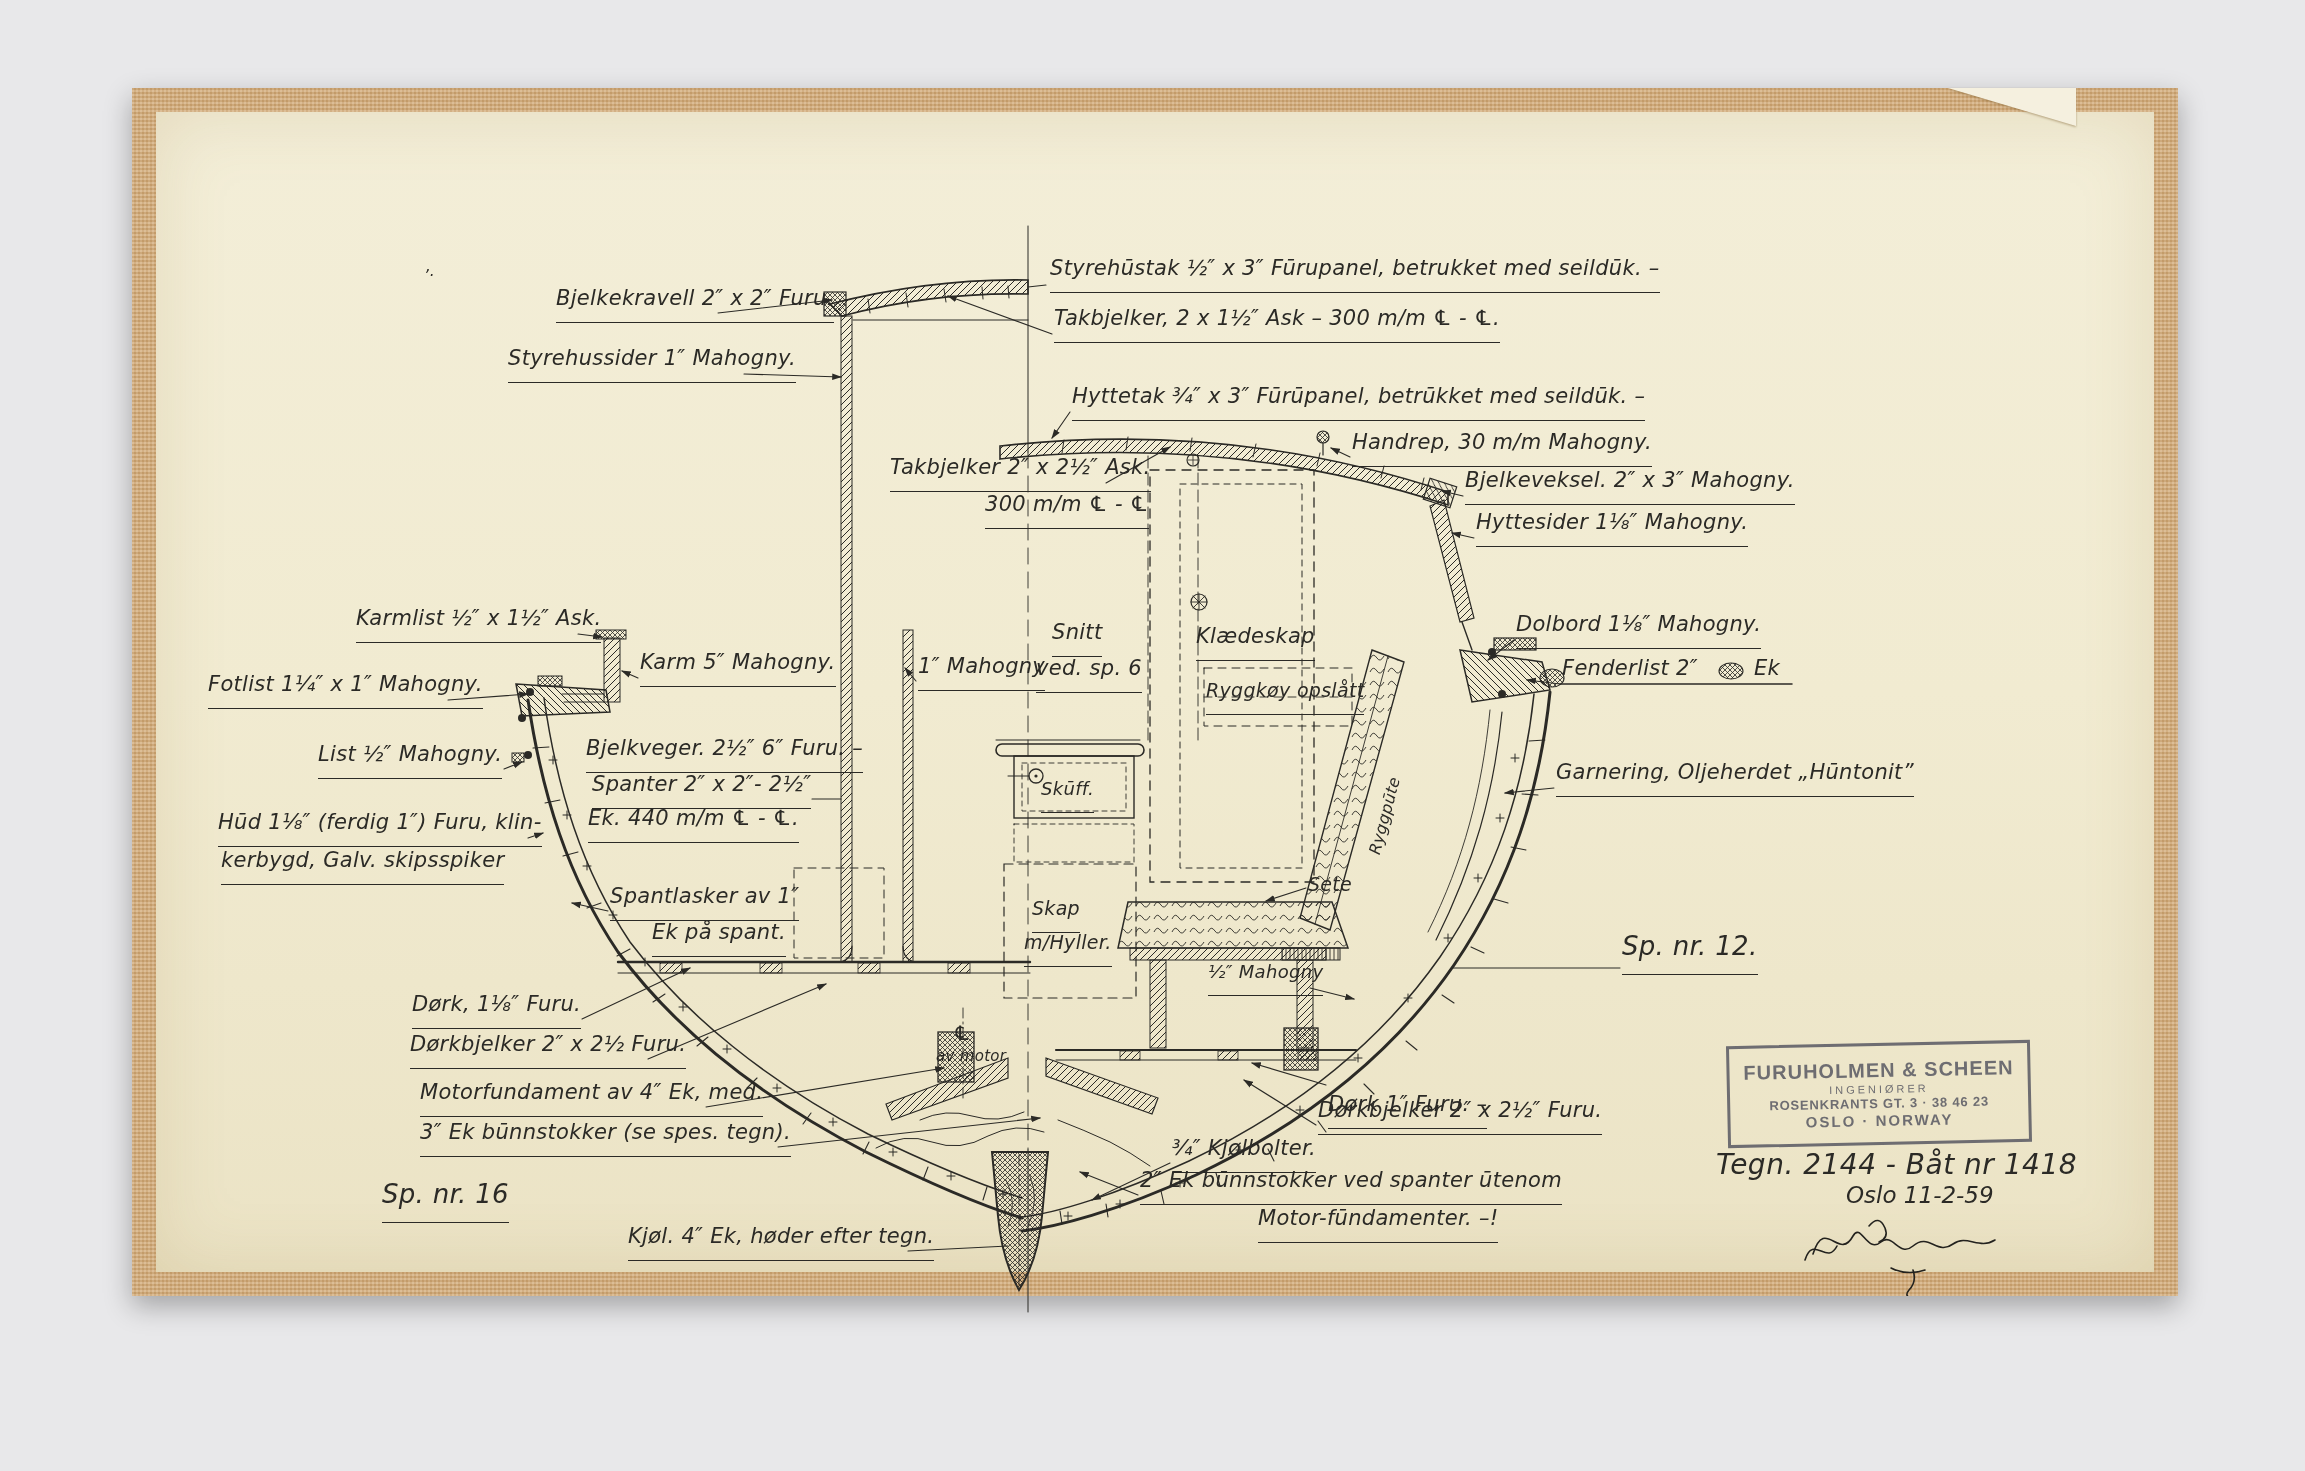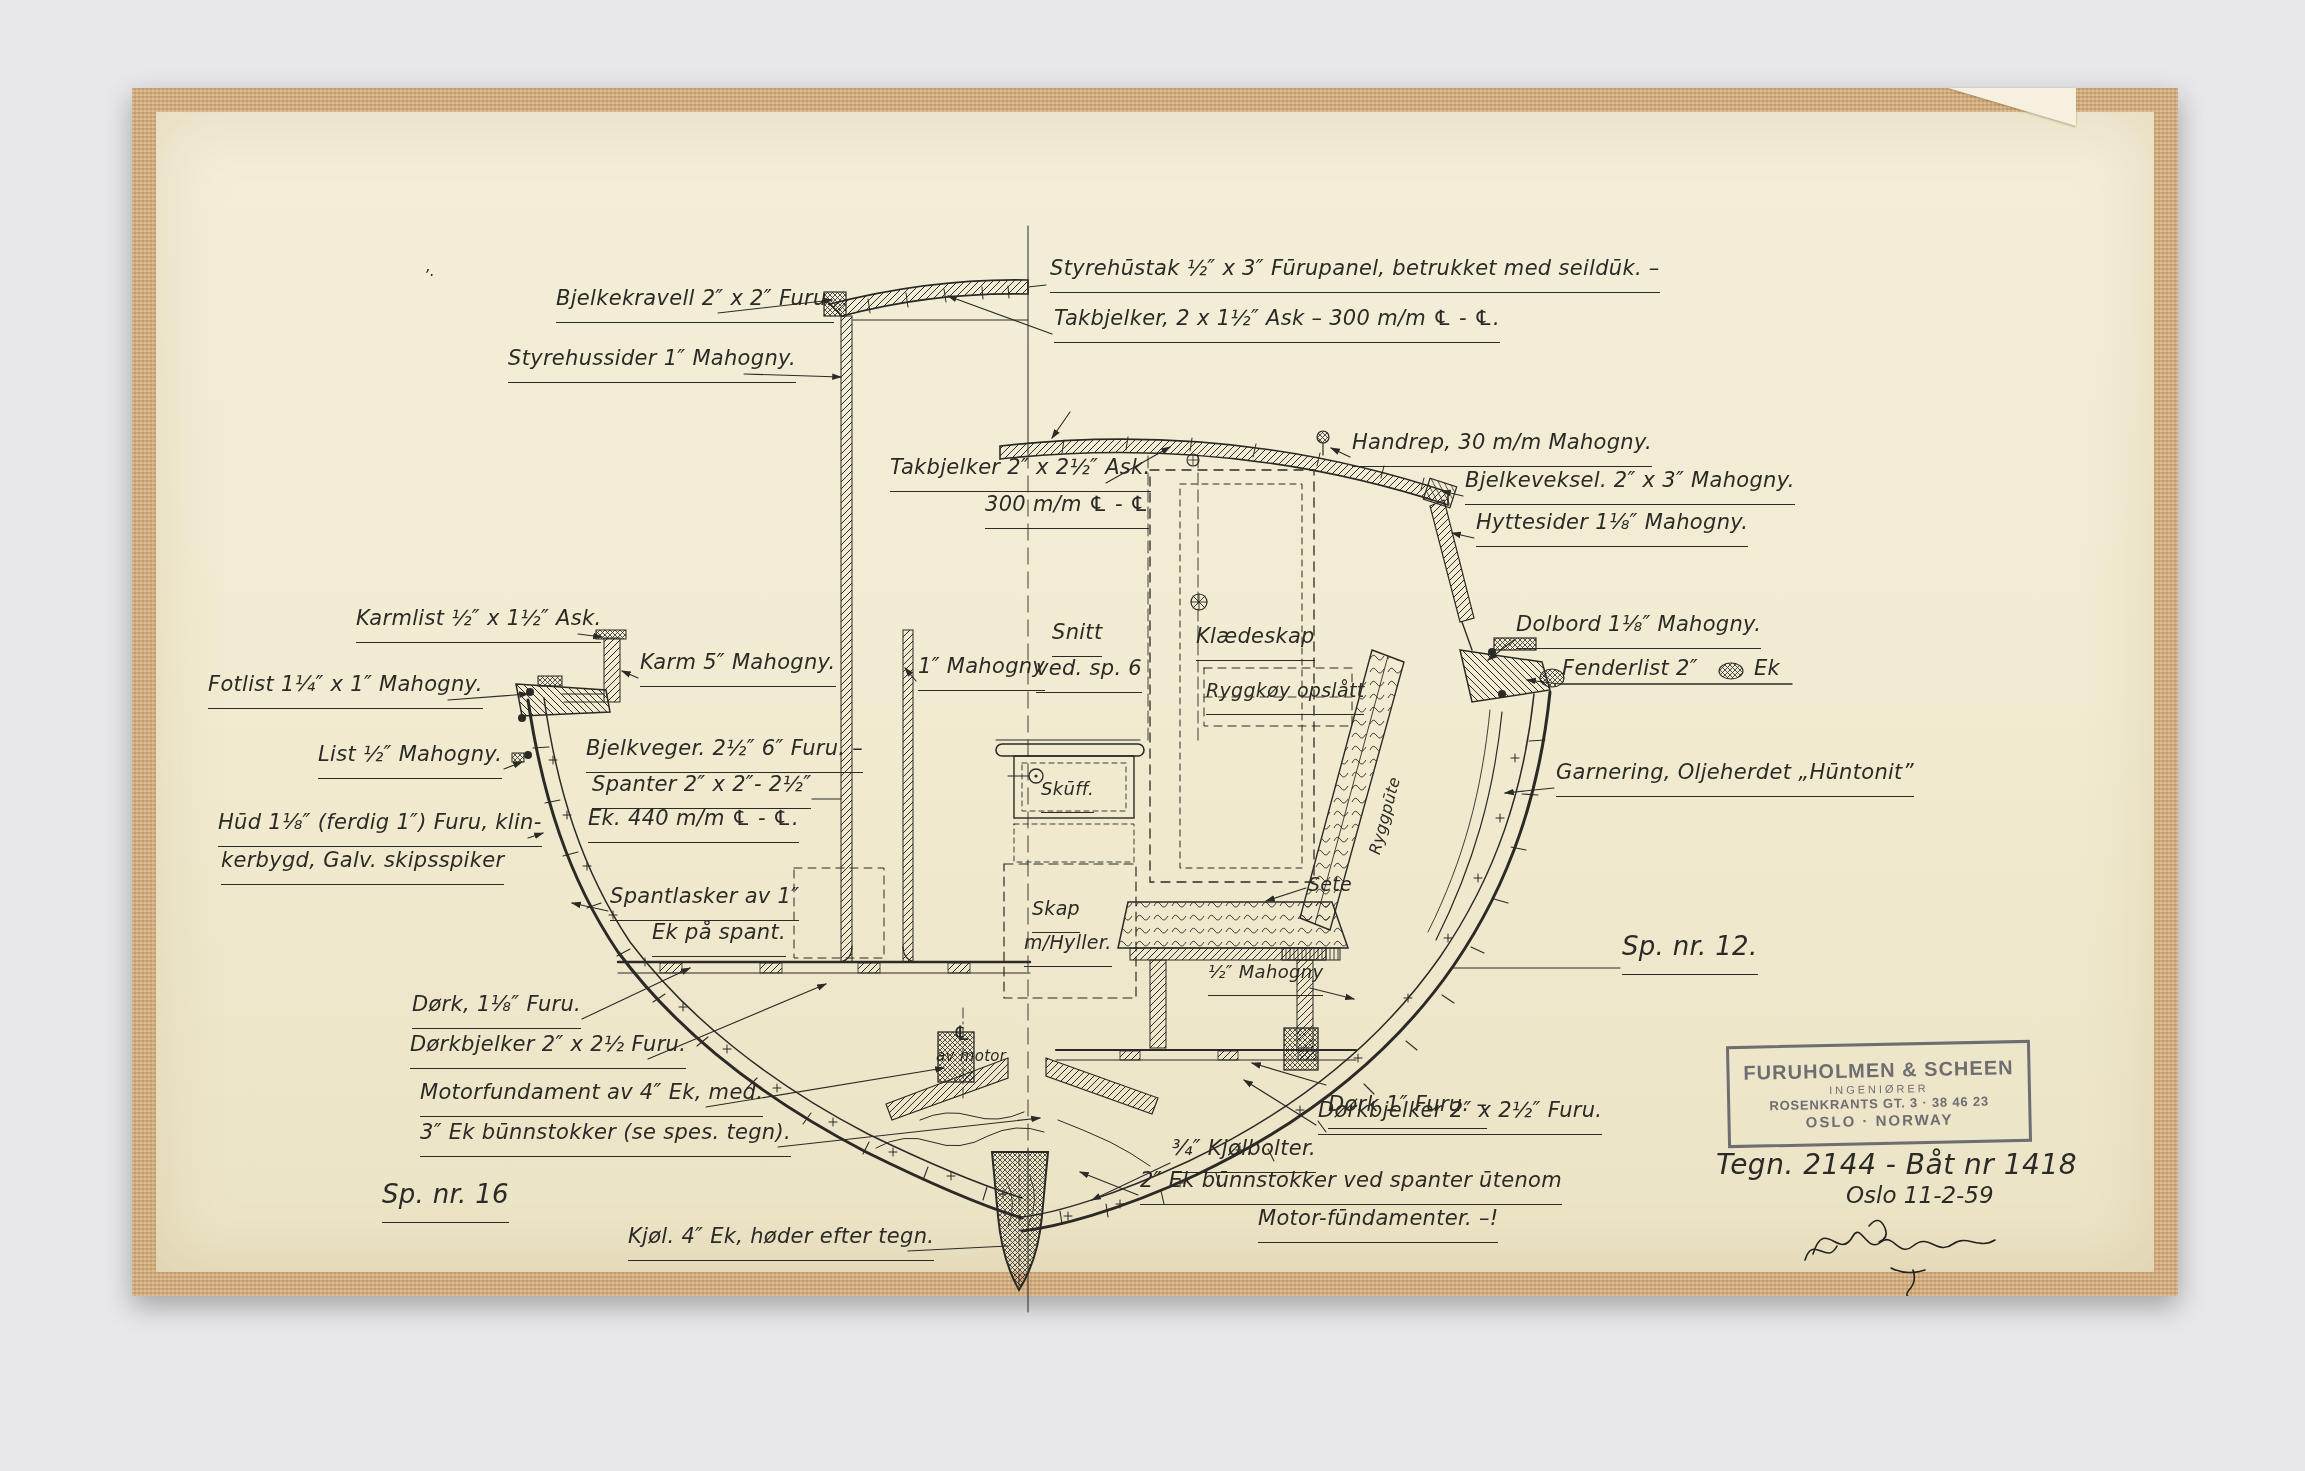--- a/index.html
+++ b/index.html
@@ -208,20 +208,21 @@
       <line x1="1170" y1="1163" x2="1092" y2="1200" marker-end="url(#ar)"></line>
       <line x1="1138" y1="1195" x2="1080" y2="1172" marker-end="url(#ar)"></line>
     </g>
   </svg>
 
   <div id="labels">
       <div class="lbl u" style="left: 1050px; top: 256px;">Styrehūstak ½″ x 3″ Fūrupanel, betrukket med seildūk. –</div>
       <div class="lbl u" style="left: 1054px; top: 306px;">Takbjelker, 2 x 1½″ Ask – 300 m/m ℄ - ℄.</div>
       <div class="lbl u" style="left: 556px; top: 286px;">Bjelkekravell 2″ x 2″ Furu.</div>
       <div class="lbl u" style="left: 508px; top: 346px;">Styrehussider 1″ Mahogny.</div>
+      <div class="lbl u" style="left: 1072px; top: 384px;">Hyttetak ¾″ x 3″ Fūrūpanel, betrūkket med seildūk. –</div>
       <div class="lbl u" style="left: 1352px; top: 430px;">Handrep, 30 m/m Mahogny.</div>
       <div class="lbl u" style="left: 890px; top: 455px;">Takbjelker 2″ x 2½″ Ask.</div>
       <div class="lbl u" style="left: 985px; top: 492px;">300 m/m ℄ - ℄</div>
       <div class="lbl u" style="left: 1465px; top: 468px;">Bjelkeveksel. 2″ x 3″ Mahogny.</div>
       <div class="lbl u" style="left: 1476px; top: 510px;">Hyttesider 1⅛″ Mahogny.</div>
       <div class="lbl u" style="left: 356px; top: 606px;">Karmlist ½″ x 1½″ Ask.</div>
       <div class="lbl u" style="left: 640px; top: 650px;">Karm 5″ Mahogny.</div>
       <div class="lbl u" style="left: 918px; top: 654px;">1″ Mahogny</div>
       <div class="lbl u" style="left: 1052px; top: 620px;">Snitt</div>
       <div class="lbl u" style="left: 1036px; top: 656px;">ved. sp. 6</div>

